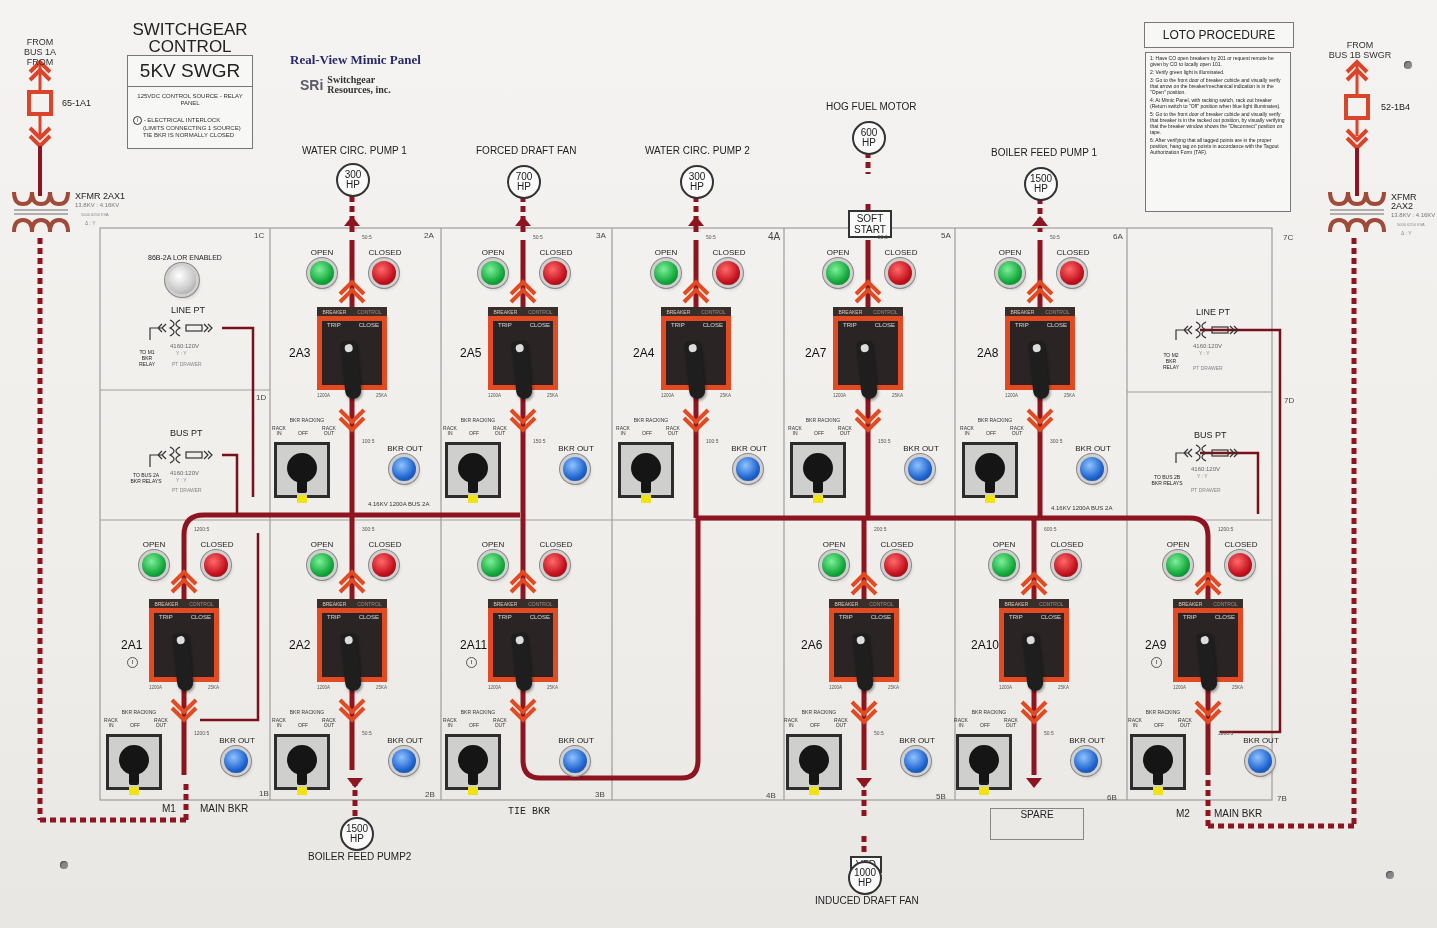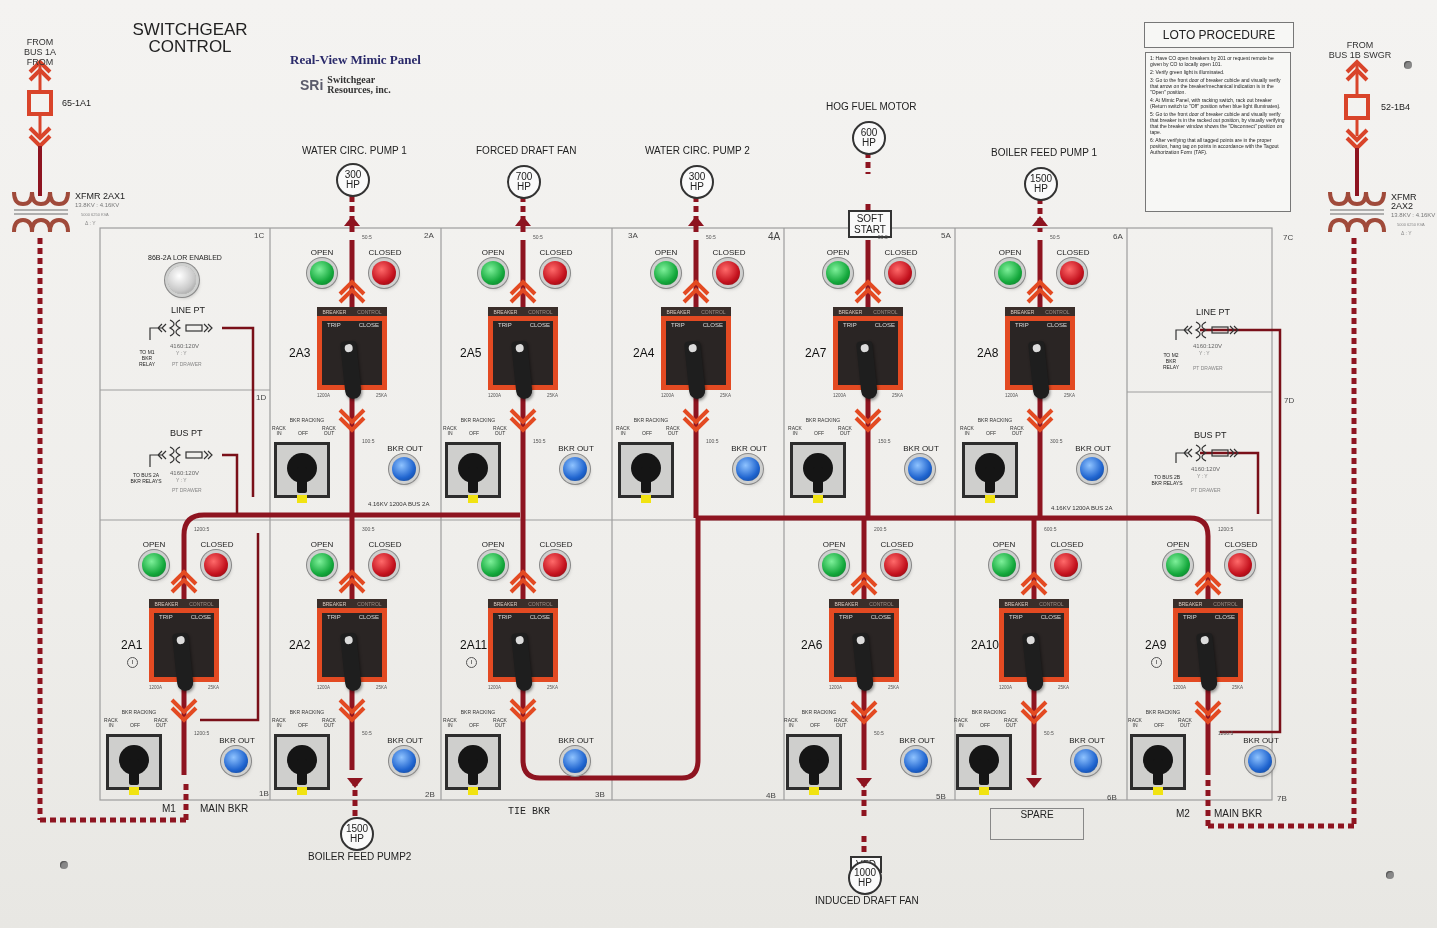--- a/index.html
+++ b/index.html
@@ -182,20 +182,30 @@
       <path d="M1196 445 q8 4 0 8 q8 4 0 8 M1206 445 q-8 4 0 8 q-8 4 0 8"></path>
       <rect x="1212" y="450" width="16" height="6"></rect>
       <path d="M1230 449 l4 4 l-4 4 M1234 449 l4 4 l-4 4"></path>
     </g>
   </svg>
 
   <div class="abs title" style="left:125px;top:21px;width:130px;">
     <div>SWITCHGEAR</div>
     <div>CONTROL</div>
   </div>
+  <div class="abs box" style="left:127px;top:55px;width:124px;height:92px;">
+    <div style="font-size:19px;text-align:center;border-bottom:1px solid #777;height:30px;line-height:30px;">5KV SWGR</div>
+    <div class="small" style="text-align:center;margin-top:6px;">125VDC CONTROL SOURCE - RELAY PANEL</div>
+    <div class="small" style="margin:9px 0 0 5px;">
+      <span style="display:inline-block;width:7px;height:7px;border:1px solid #333;border-radius:50%;text-align:center;font-size:5px;line-height:7px;">I</span>
+      <span>- ELECTRICAL INTERLOCK</span><br>
+      <span style="margin-left:10px;">(LIMITS CONNECTING 1 SOURCE)</span><br>
+      <span style="margin-left:10px;">TIE BKR IS NORMALLY CLOSED</span>
+    </div>
+  </div>
   <div class="abs" style="left:290px;top:52px;font-family:'Liberation Serif',serif;font-weight:bold;font-size:13px;color:#2a2a6a;">Real-View Mimic Panel</div>
   <div class="abs" style="left:300px;top:75px;display:flex;align-items:center;">
     <span style="font-weight:bold;font-size:14px;color:#5a5a6a;margin-right:4px;">SRi</span>
     <span style="font-family:'Liberation Serif',serif;font-weight:bold;font-size:10px;line-height:10px;color:#333;">
       <span>Switchgear</span><br>
       <span>Resources, inc.</span>
     </span>
   </div>
 
   <div class="abs lbl9" style="left:10px;top:37px;text-align:center;width:60px;color:#333;line-height:10px;">
@@ -282,21 +292,21 @@
   <div class="abs lbl" style="left:200px;top:803px;">MAIN BKR</div>
   <div class="abs lbl" style="left:508px;top:806px;font-family:Liberation Mono, monospace;">TIE BKR</div>
   <div class="abs lbl" style="left:1176px;top:808px;">M2</div>
   <div class="abs lbl" style="left:1214px;top:808px;">MAIN BKR</div>
 
   <div class="abs" style="left:368px;top:501px;font-size:6px;color:#333;">4.16KV 1200A BUS 2A</div>
   <div class="abs" style="left:1051px;top:505px;font-size:6px;color:#333;">4.16KV 1200A BUS 2A</div>
 
   <div class="abs" style="left:254px;top:231px;font-size:8px;color:#444;">1C</div>
   <div class="abs" style="left:424px;top:231px;font-size:8px;color:#444;">2A</div>
-  <div class="abs" style="left:596px;top:231px;font-size:8px;color:#444;margin-left:32px;">3A</div>
+  <div class="abs" style="left:596px;top:231px;font-size:8px;color:#444;">3A</div>
   <div class="abs" style="left:768px;top:231px;font-size:10px;color:#444;">4A</div>
   <div class="abs" style="left:941px;top:231px;font-size:8px;color:#444;">5A</div>
   <div class="abs" style="left:1113px;top:232px;font-size:8px;color:#444;">6A</div>
   <div class="abs" style="left:1283px;top:233px;font-size:8px;color:#444;">7C</div>
   <div class="abs" style="left:256px;top:393px;font-size:8px;color:#444;">1D</div>
   <div class="abs" style="left:1284px;top:396px;font-size:8px;color:#444;">7D</div>
   <div class="abs" style="left:259px;top:789px;font-size:8px;color:#444;">1B</div>
   <div class="abs" style="left:425px;top:790px;font-size:8px;color:#444;">2B</div>
   <div class="abs" style="left:595px;top:790px;font-size:8px;color:#444;">3B</div>
   <div class="abs" style="left:766px;top:791px;font-size:8px;color:#444;">4B</div>

